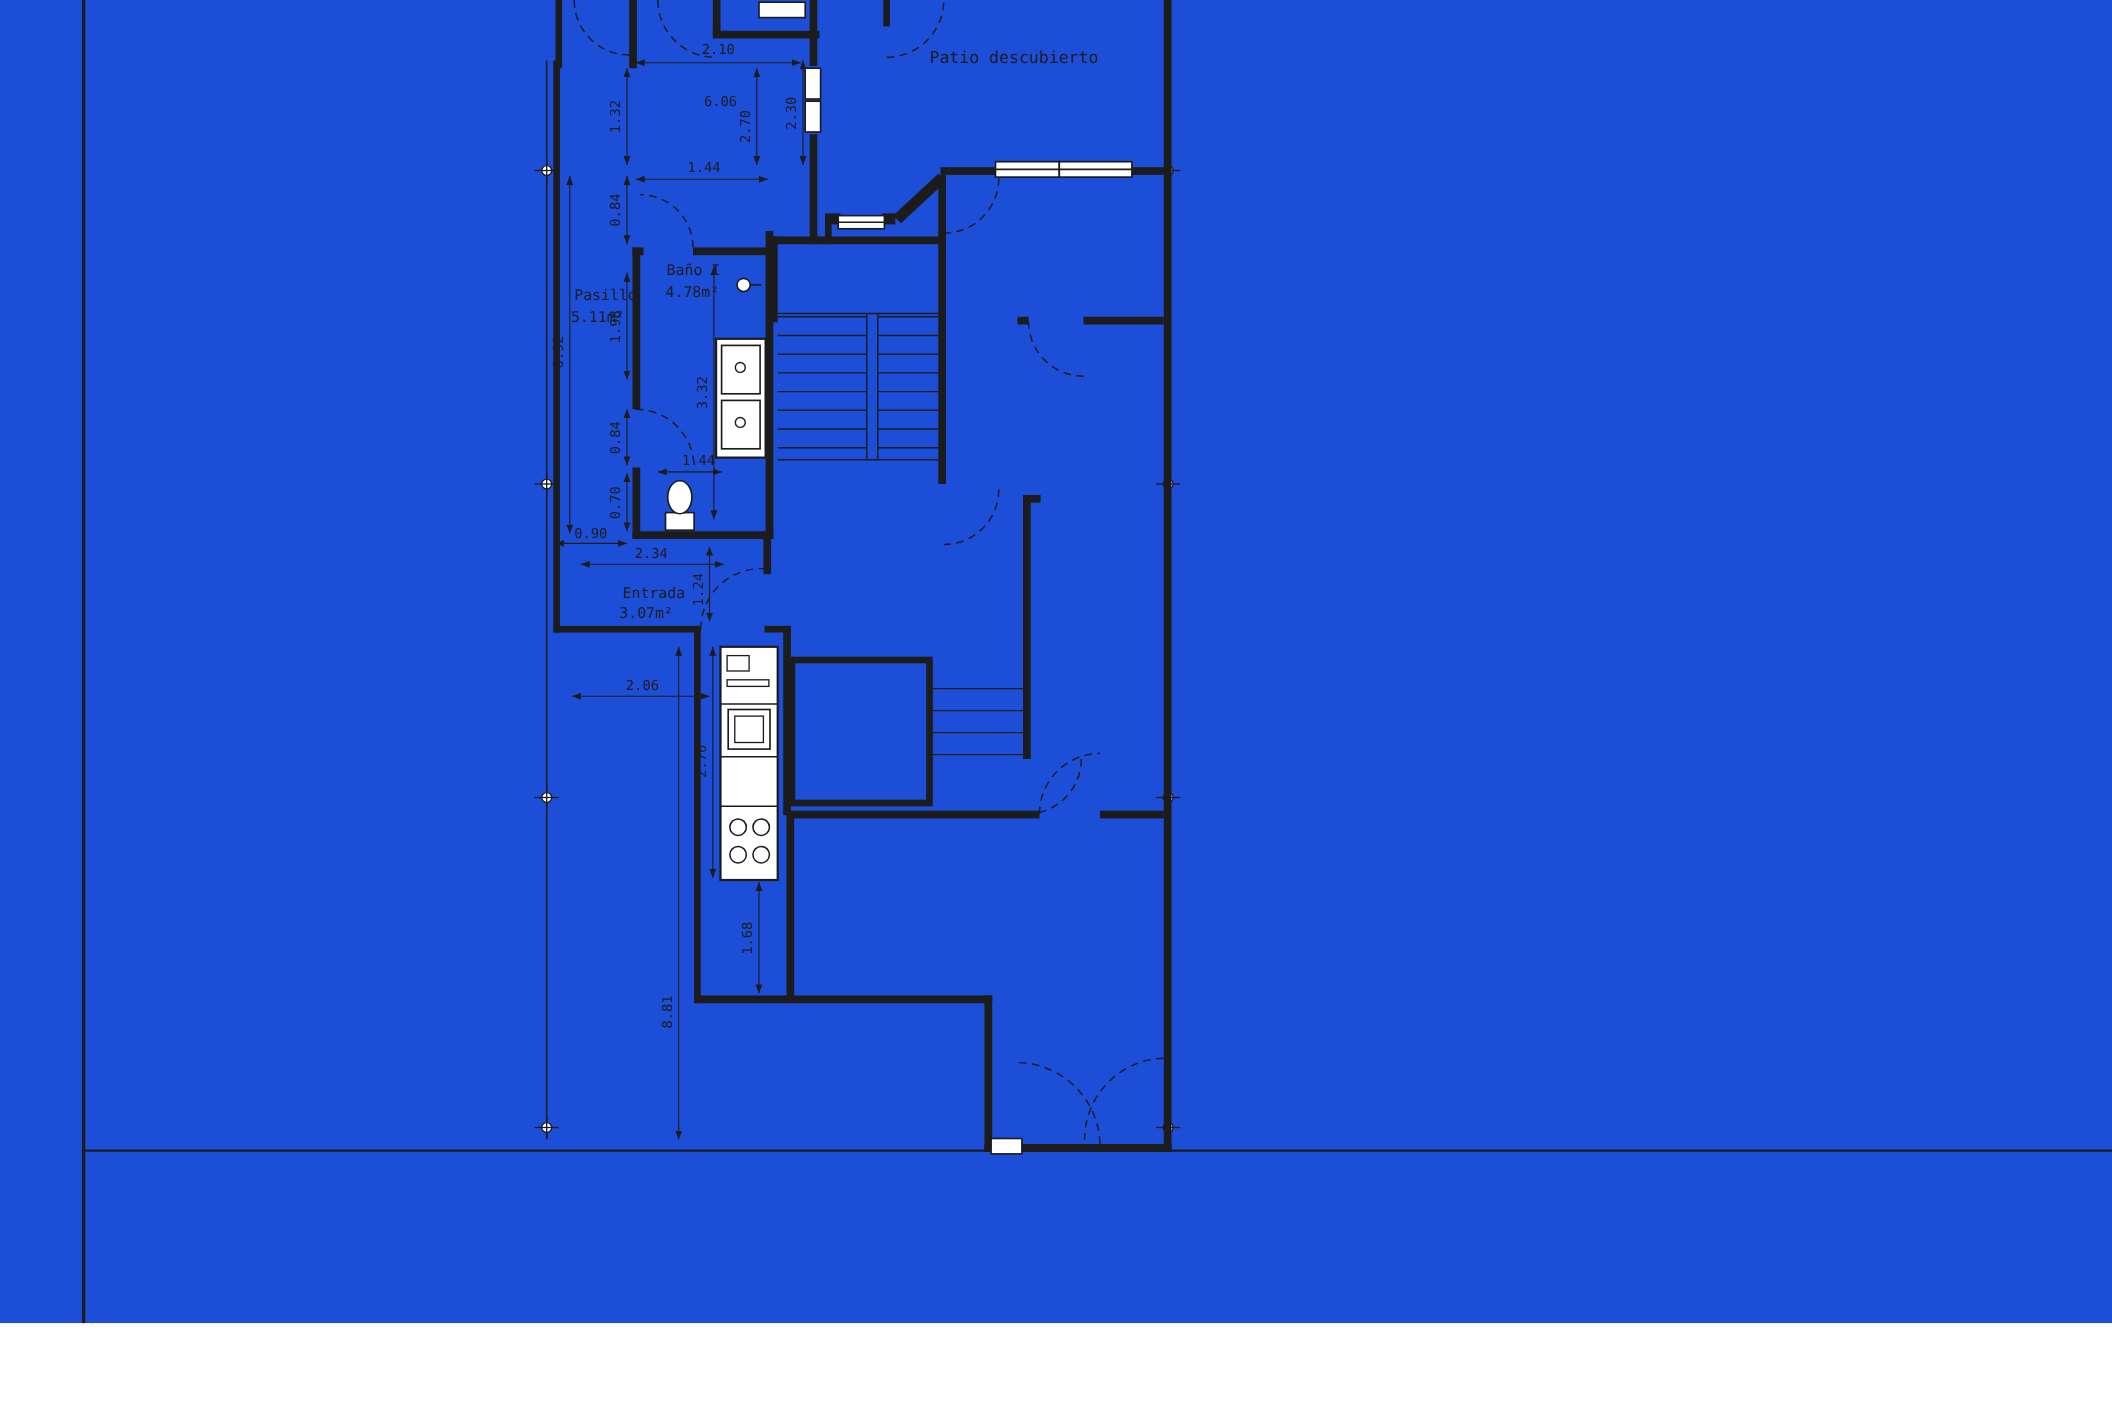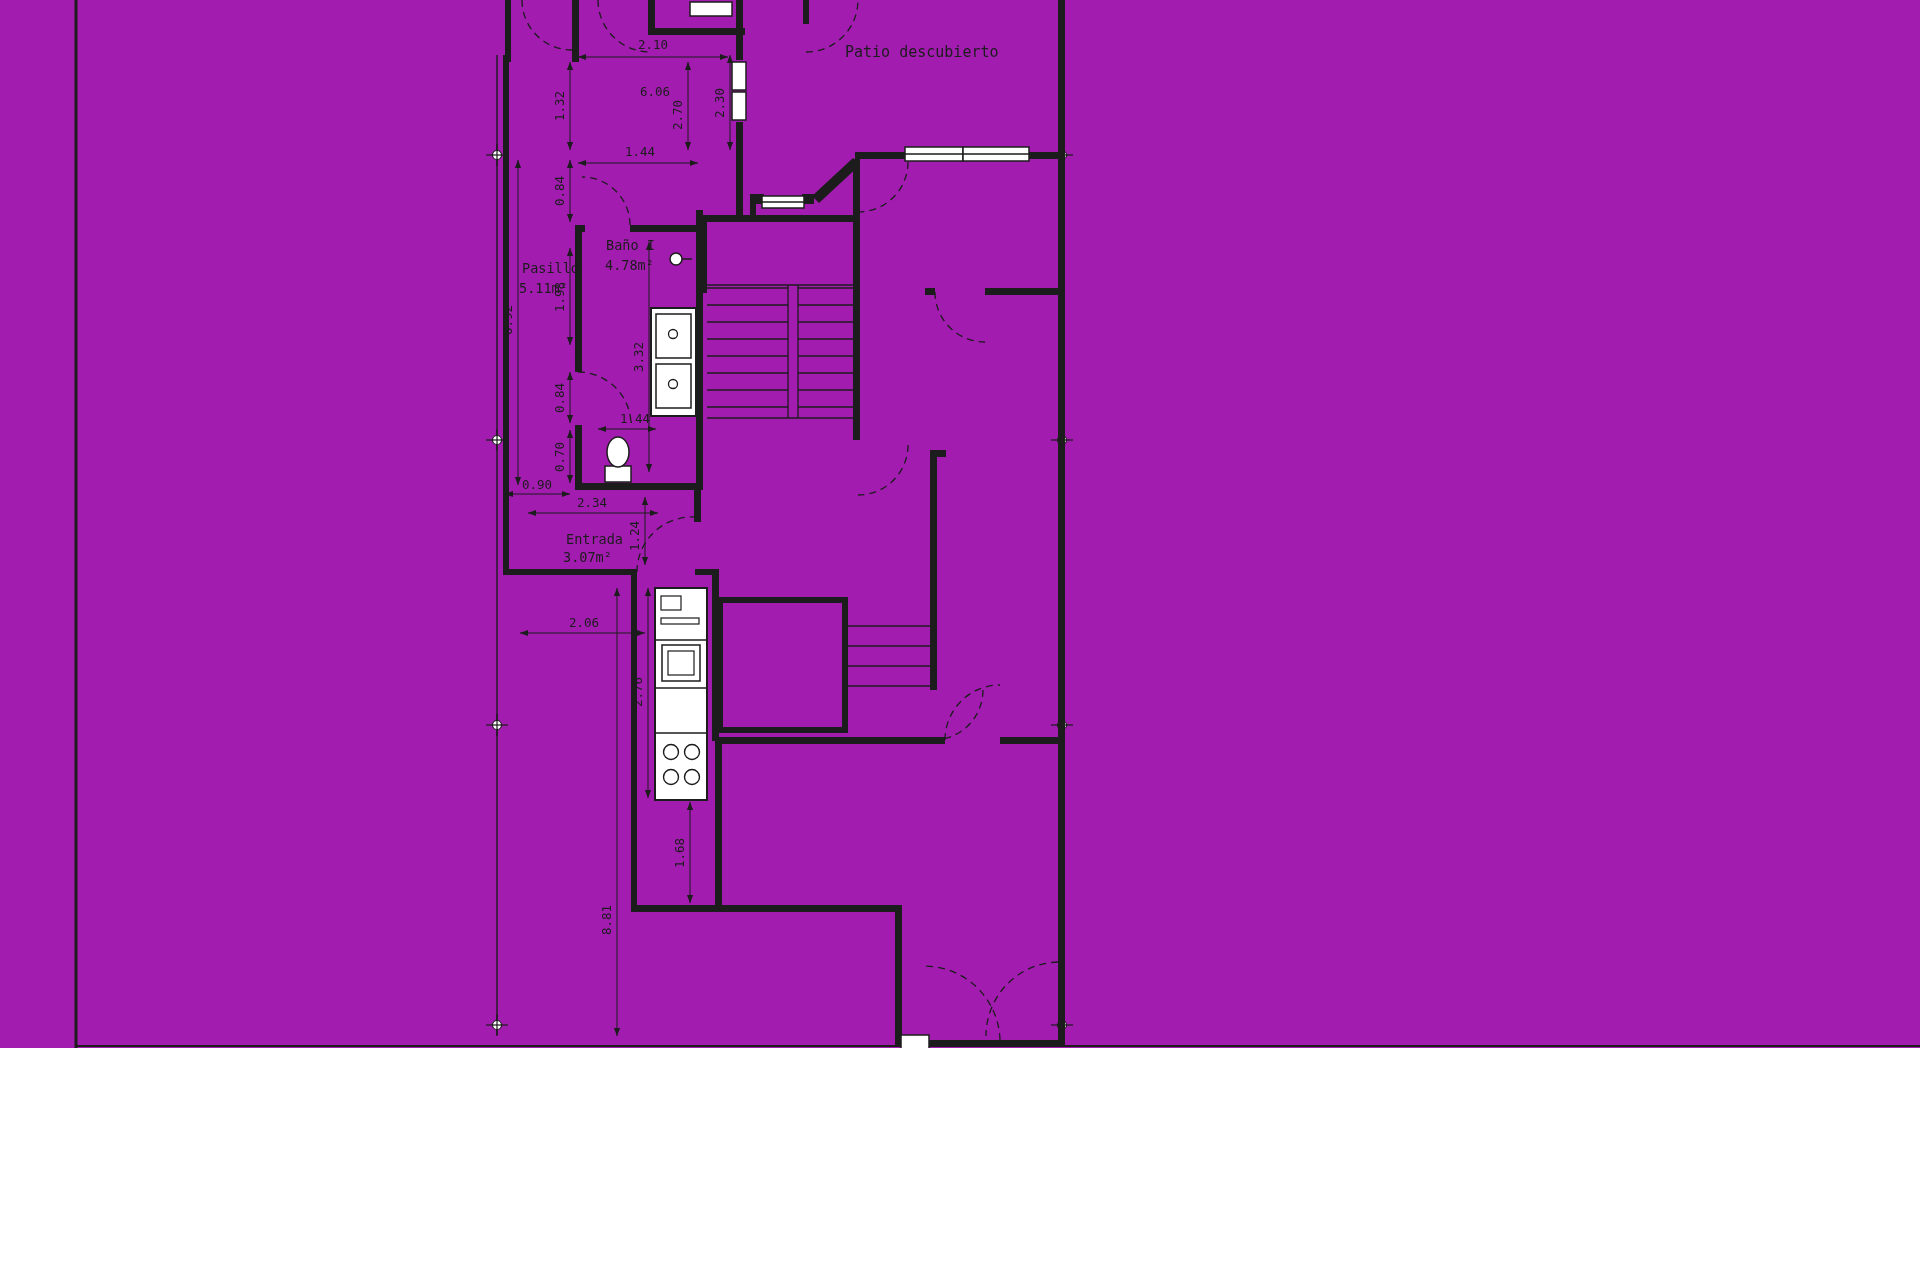--- a/index.html
+++ b/index.html
@@ -1,16 +1,16 @@
 <!DOCTYPE html>
 <html><head>
 <meta charset="utf-8">
 <style>
   html,body{margin:0;padding:0;background:#ffffff;}
-  #page{position:relative;width:1920px;height:1048px;background:#a21caf;overflow:hidden;}
+  #page{position:relative;width:1920px;height:1203px;background:#1d4ed8;overflow:hidden;}
   svg{position:absolute;left:0;top:0;}
   text{font-family:"DejaVu Sans Mono",monospace;fill:#1c1c1c;}
   .dim{font-size:12.5px;}
   .room{font-size:13.5px;}
   .roombig{font-size:15px;}
 </style>
 </head>
 <body>
 <div id="page">
 

